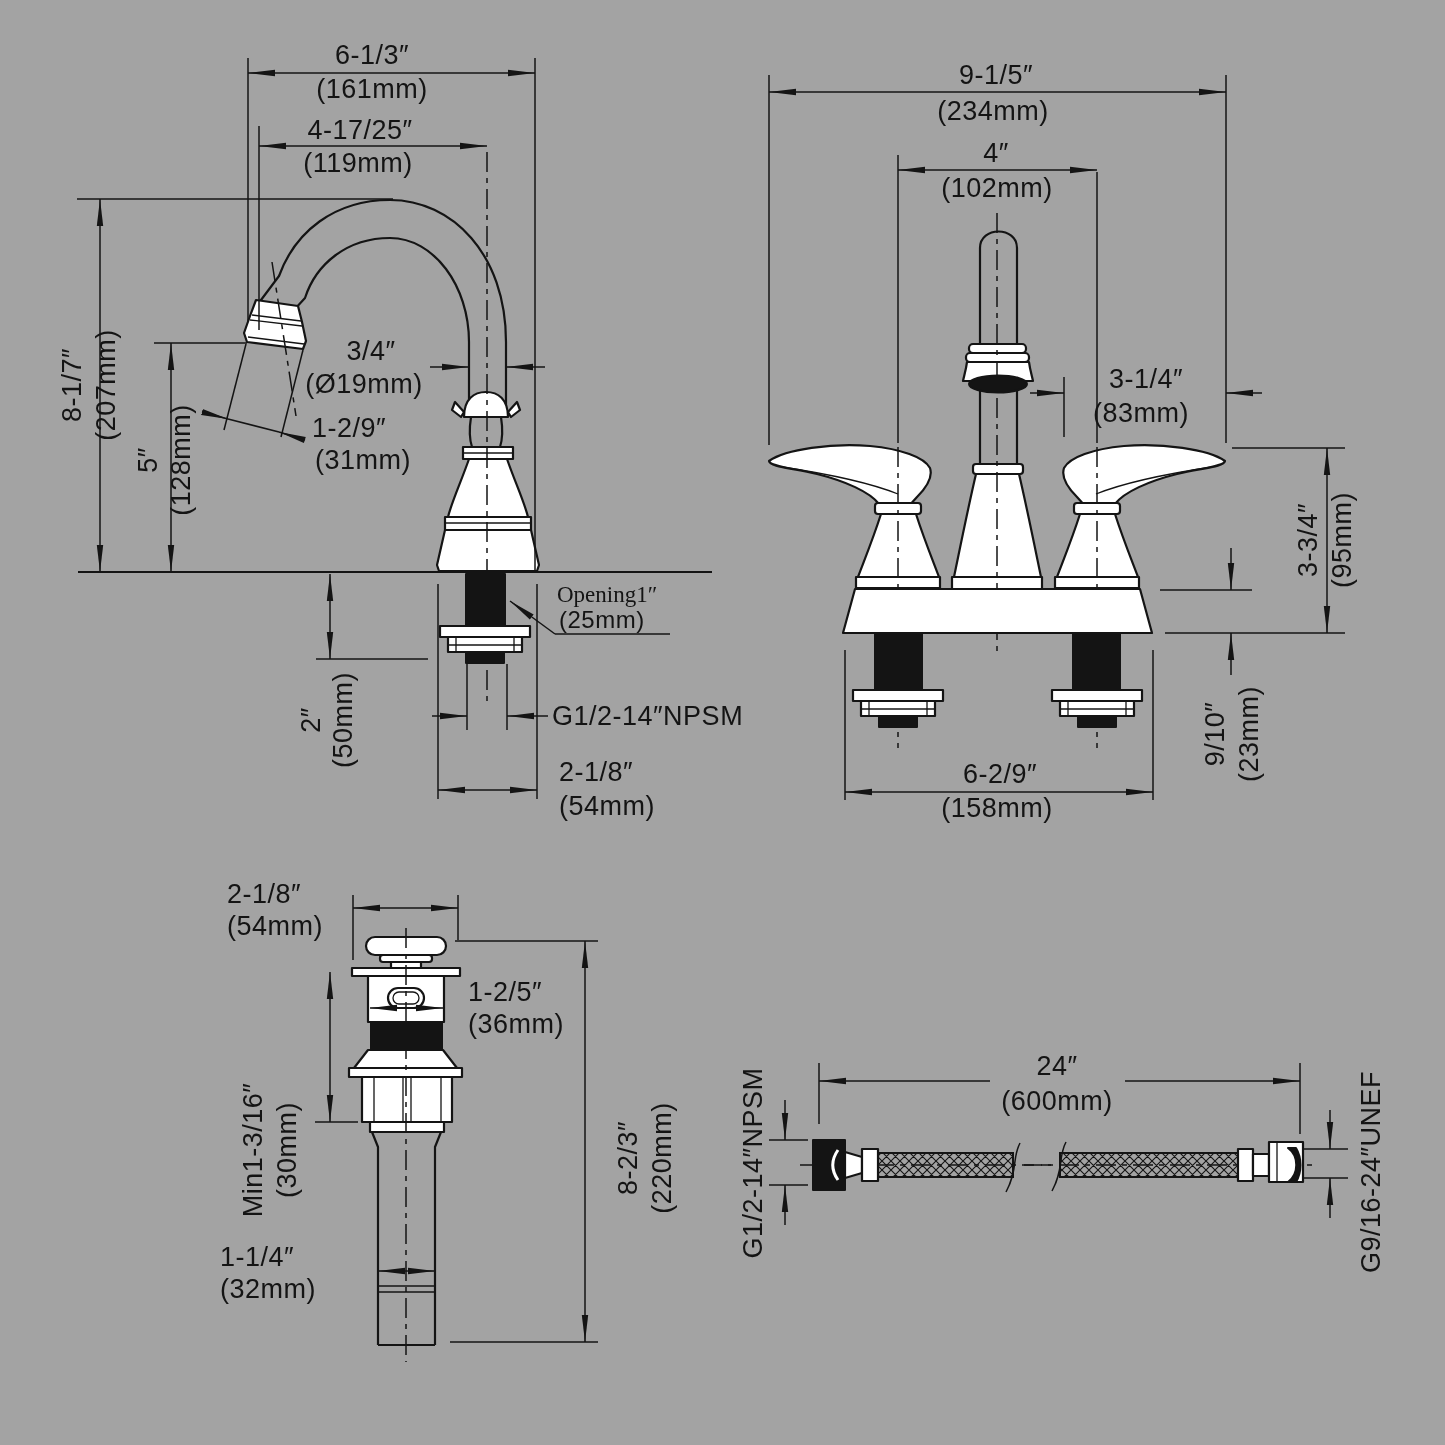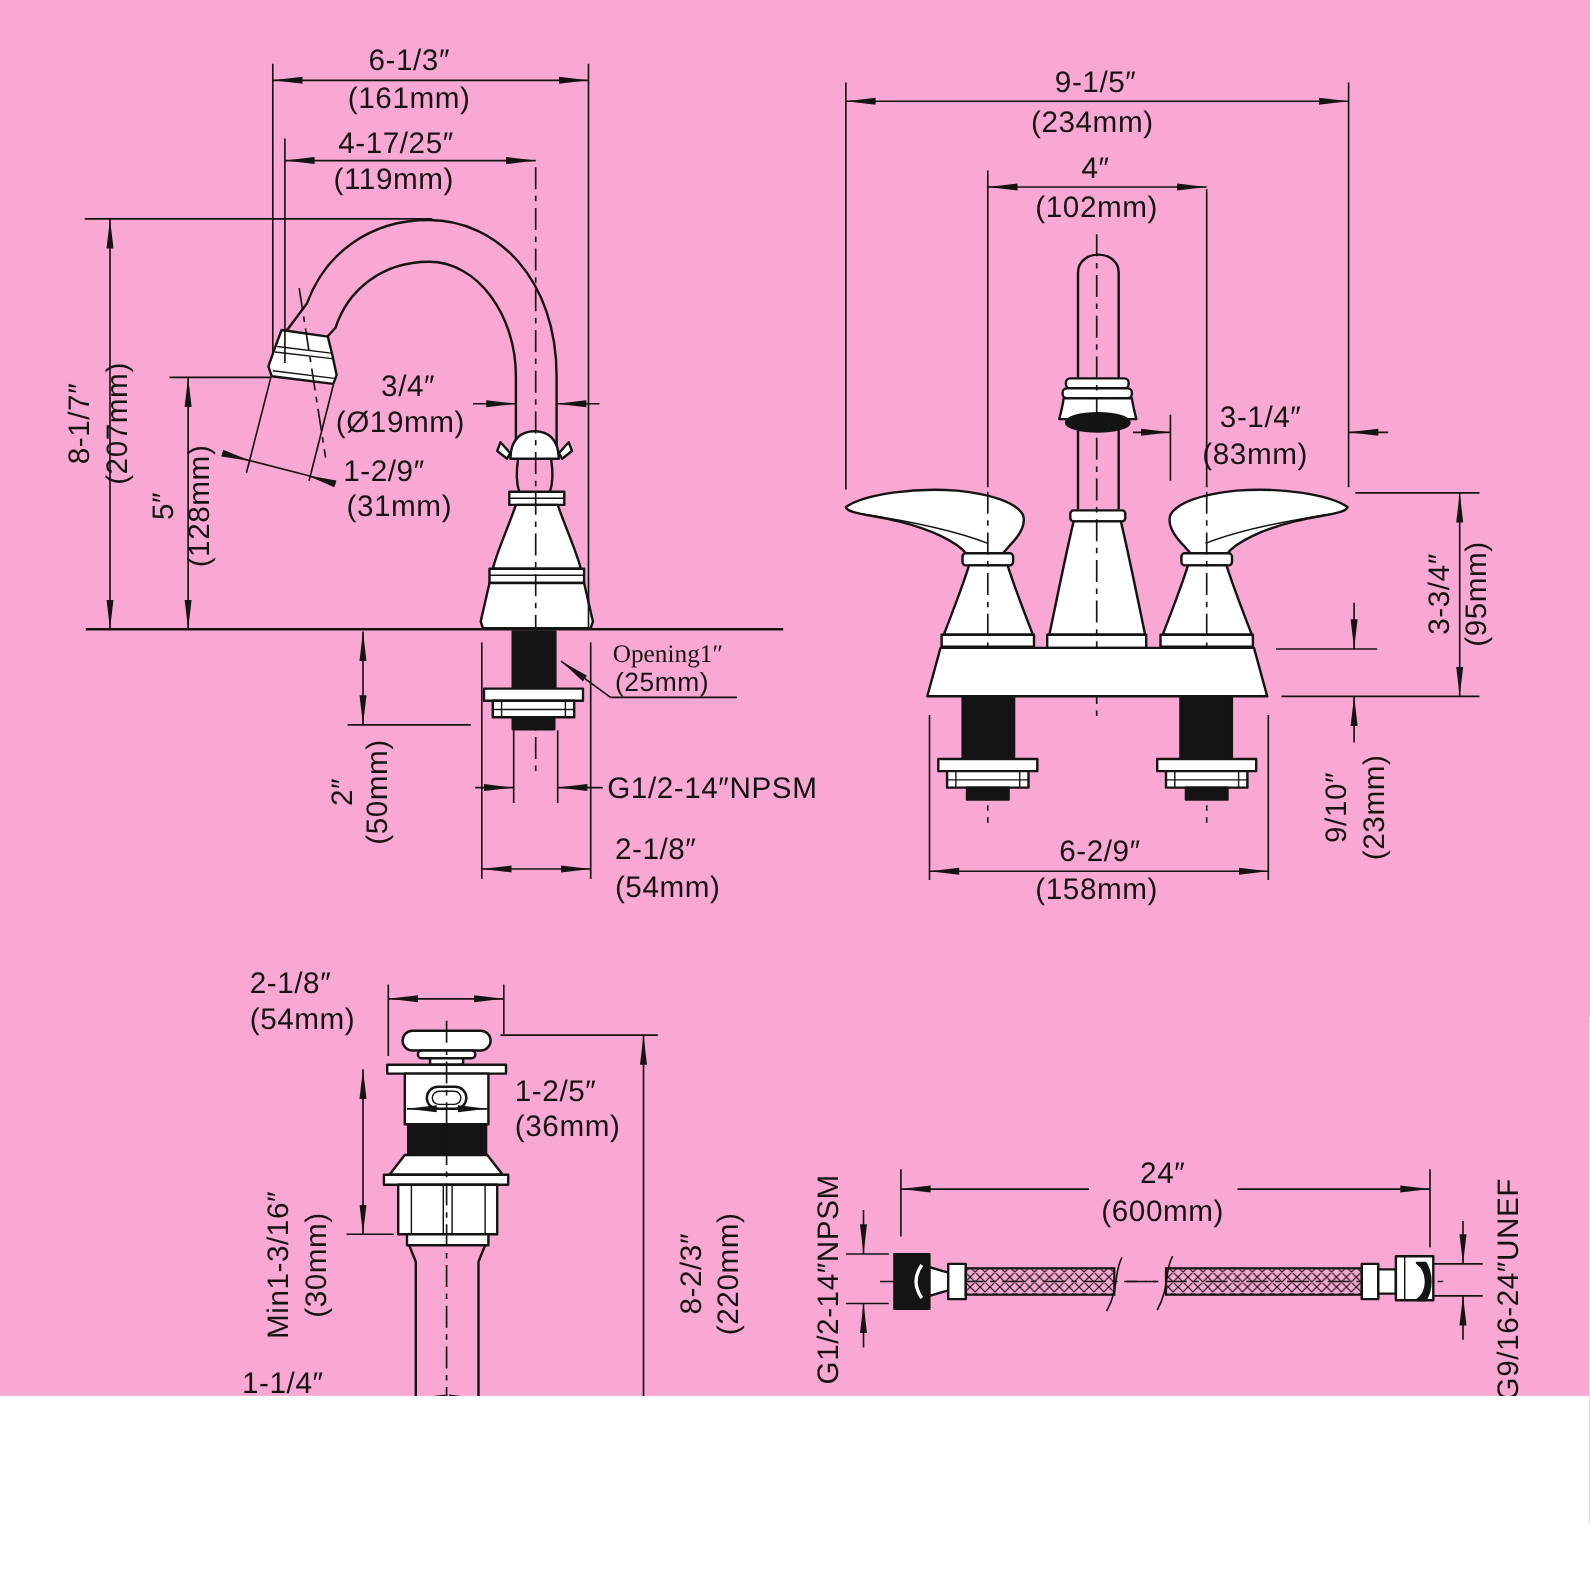--- a/index.html
+++ b/index.html
@@ -1,16 +1,16 @@
 <!DOCTYPE html>
 <html><head>
 <meta charset="utf-8">
 <style>
   html,body{margin:0;padding:0;background:#fff;}
-  .stage{width:1445px;height:1269px;background:#f9a8d4;position:relative;font-family:"Liberation Sans",sans-serif;}
+  .stage{width:1445px;height:1445px;background:#a3a3a3;position:relative;font-family:"Liberation Sans",sans-serif;}
   svg{display:block;}
   svg text{font-family:"Liberation Sans",sans-serif;font-size:27px;fill:#141414;letter-spacing:.5px;}
   svg text.serif{font-family:"Liberation Serif",serif;font-size:23px;letter-spacing:0;}
   svg text.mid{text-anchor:middle;}
   .o{stroke:#141414;stroke-width:2.2;fill:none;stroke-linejoin:round;}
   .ow{stroke:#141414;stroke-width:2.2;fill:#fff;stroke-linejoin:round;}
   .ob{stroke:#141414;stroke-width:2;fill:#141414;stroke-linejoin:round;}
   .d{stroke:#141414;stroke-width:1.5;fill:none;}
   .c{stroke:#141414;stroke-width:1.5;fill:none;stroke-dasharray:20 6 5 6;}
   .thin{stroke:#141414;stroke-width:1.3;fill:none;}

